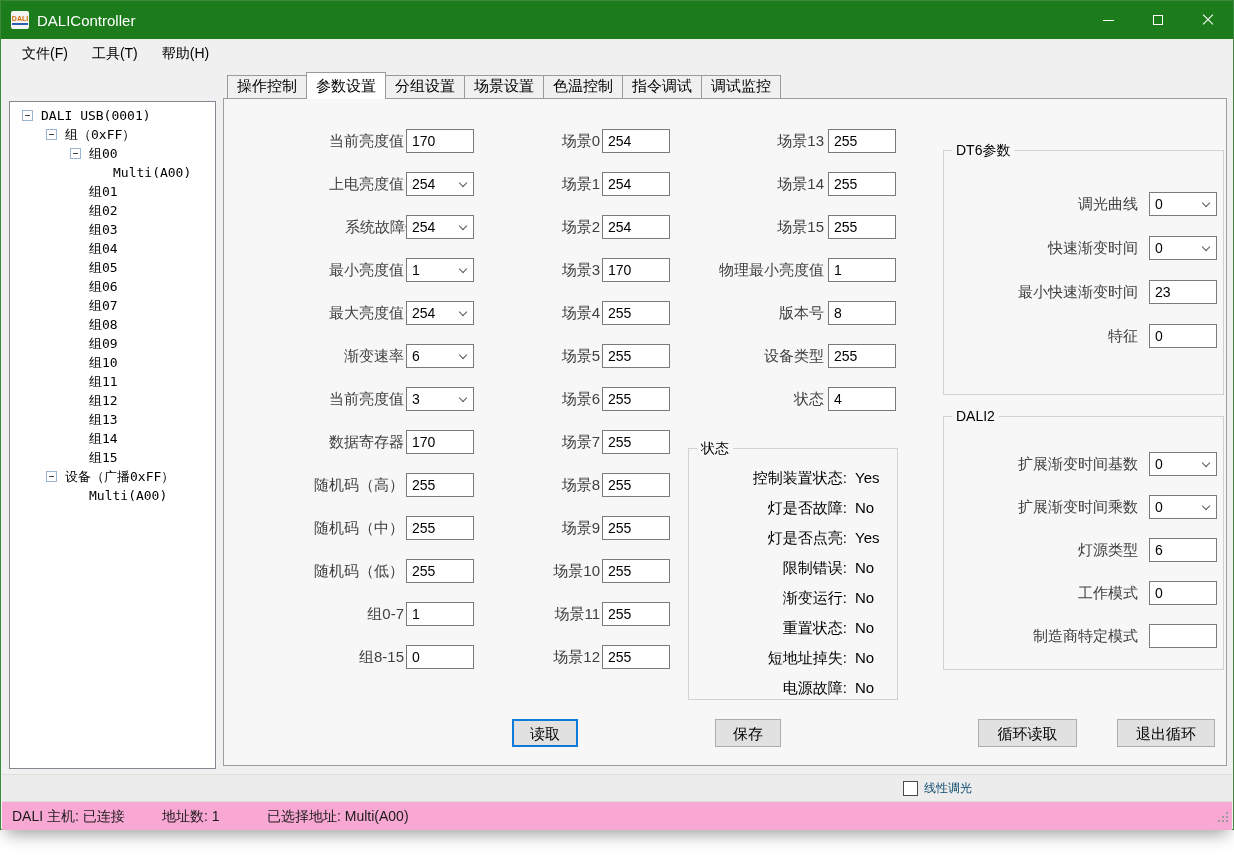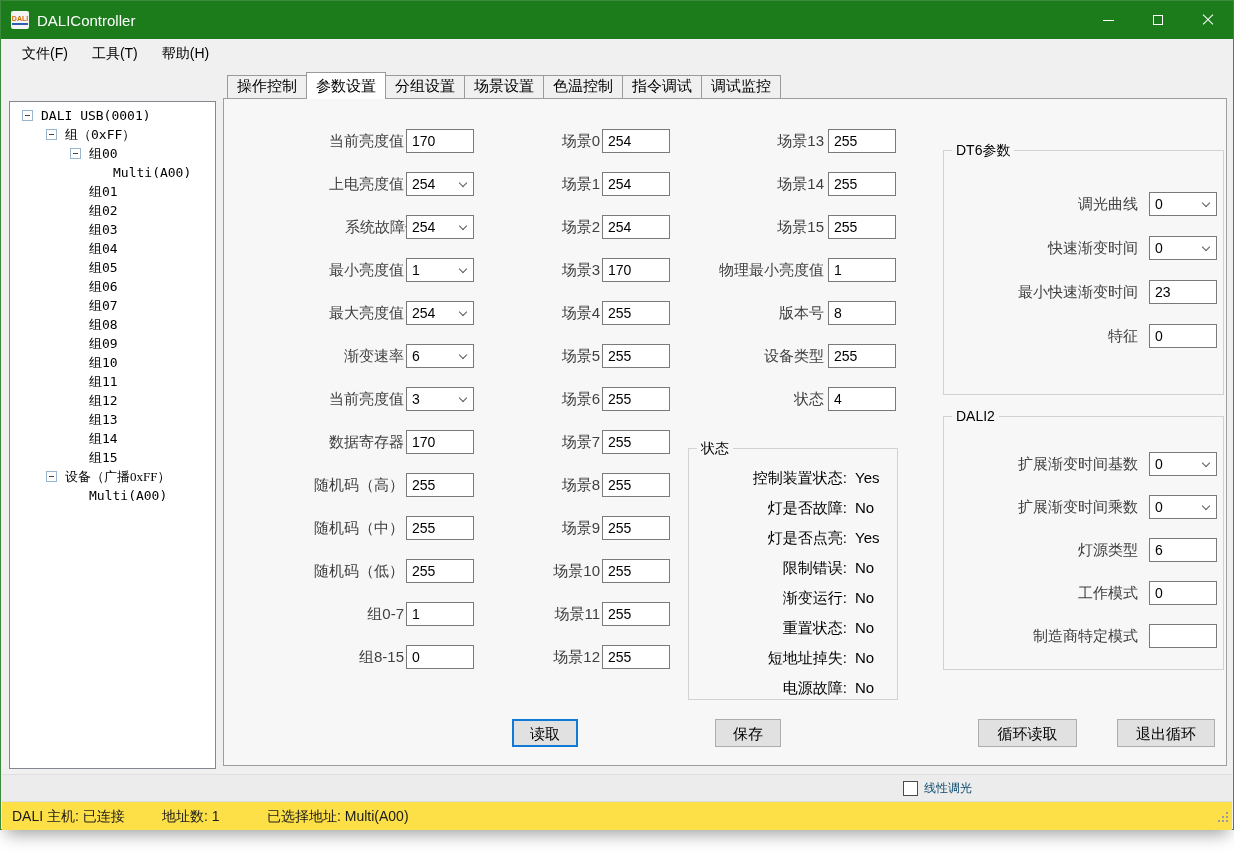--- a/index.html
+++ b/index.html
@@ -53,21 +53,21 @@
 
   .wbtn { position:absolute; top:620px; height:28px; background:#e1e1e1; border:1px solid #adadad; font-size:15px; color:#000; text-align:center; line-height:25px; font-family:"Liberation Sans",sans-serif; }
   .wbtn.focused { border:2px solid #0f7ad8; line-height:23px; }
 
   
   .cb-band { position:absolute; left:1px; right:1px; top:773px; height:28px; background:#ececec; border-top:1px solid #dedede; border-bottom:1px solid #dedede; }
   .cbox { position:absolute; left:901px; top:6px; width:15px; height:15px; border:1px solid #4a4a4a; background:#fff; }
   .cb-label { position:absolute; left:922px; top:5px; font-size:12px; color:#0c4a6e; }
 
   
-  .statusbar { position:absolute; left:1px; right:1px; top:801px; height:28px; background:#fde047; }
+  .statusbar { position:absolute; left:1px; right:1px; top:801px; height:28px; background:#f9a8d4; }
   .sb-item { position:absolute; top:6px; font-size:14px; color:#1a1a1a; white-space:nowrap; }
   .grip { position:absolute; right:12px; bottom:8px; width:2px; height:2px; background:#9b9b9b;
           box-shadow:4px 0 #9b9b9b, 8px 0 #9b9b9b, 4px -4px #9b9b9b, 8px -4px #9b9b9b, 8px -8px #9b9b9b; }
 </style>
 </head>
 <body>
 
 <div class="window">
 
   <div class="titlebar">
@@ -148,21 +148,21 @@
       </div>
       <div class="titem" style="padding-left: 79px; margin-top: 0px;">
         <span class="tlabel">组13</span>
       </div>
       <div class="titem" style="padding-left: 79px; margin-top: 0px;">
         <span class="tlabel">组14</span>
       </div>
       <div class="titem" style="padding-left: 79px; margin-top: 0px;">
         <span class="tlabel">组15</span>
       </div>
-      <div class="titem" style="padding-left: 36px; margin-top: 0px; font-family: Liberation Serif, serif;">
+      <div class="titem" style="padding-left: 36px; margin-top: 0px;">
         <span class="texp"></span>
         <span class="tlabel">设备（广播0xFF）</span>
       </div>
       <div class="titem" style="padding-left: 79px; margin-top: 0px;">
         <span class="tlabel">Multi(A00)</span>
       </div>
     </div>
 
   <div class="tabstrip" id="tabstrip">
       <div class="tab">操作控制</div>

